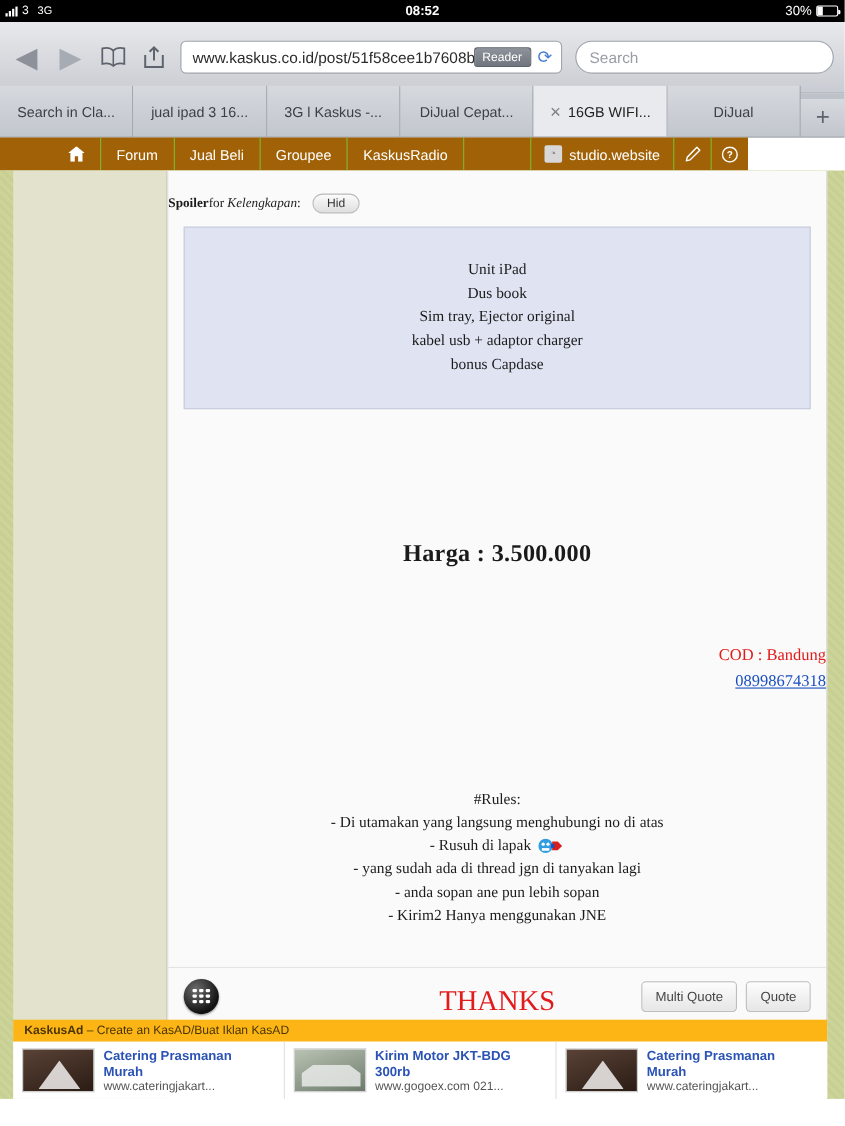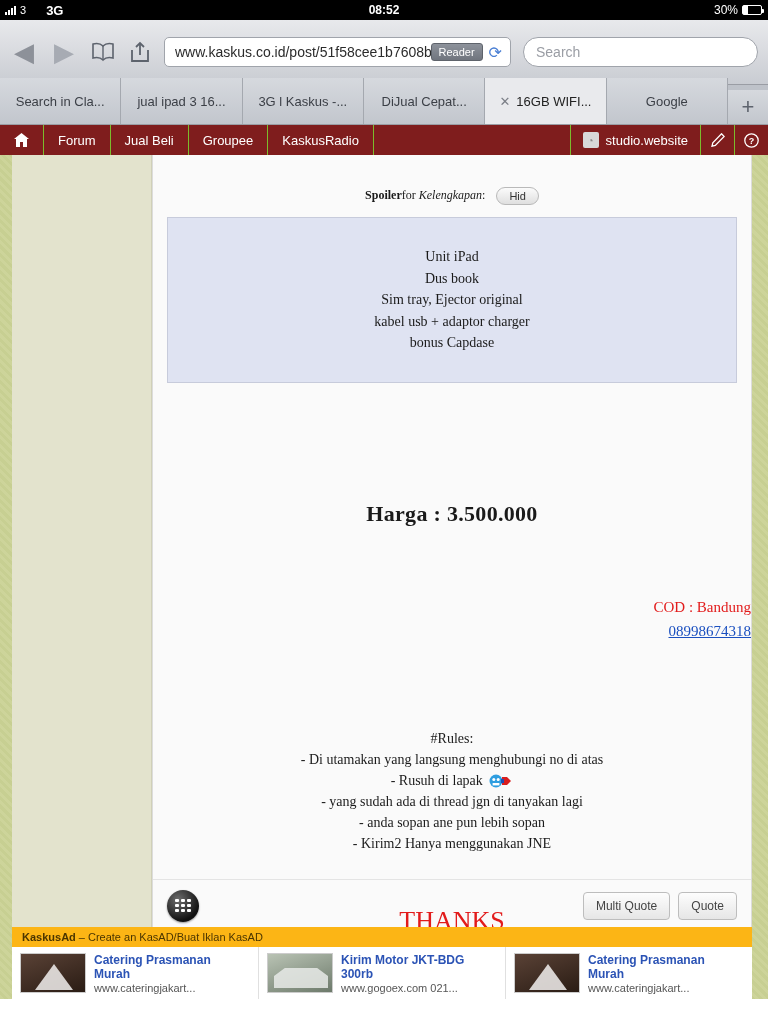--- a/index.html
+++ b/index.html
@@ -13,21 +13,21 @@
   .statusbar{
     height:20px; width:768px; background:#000; color:#fff;
     display:flex; align-items:center; font-size:12px; position:relative;
   }
   .sb-left{ display:flex; align-items:center; gap:4px; padding-left:5px; }
   .bars{ display:flex; align-items:flex-end; gap:1px; height:9px; }
   .bars i{ display:block; width:2px; background:#fff; }
   .bars i:nth-child(1){height:3px;} .bars i:nth-child(2){height:5px;}
   .bars i:nth-child(3){height:7px;} .bars i:nth-child(4){height:9px;}
   .sb-carrier{ font-size:11px; letter-spacing:0; }
-  .sb-net{ font-size:13px; margin-left:16px;font-weight:bold; }
+  .sb-net{ font-size:10px; margin-left:4px; }
   .sb-time{ position:absolute; left:0; right:0; text-align:center; font-size:12px; font-weight:bold; }
   .sb-right{ margin-left:auto; display:flex; align-items:center; gap:4px; padding-right:6px; }
   .batt{ width:20px; height:10px; border:1px solid #fff; border-radius:2px; position:relative; }
   .batt:after{ content:""; position:absolute; right:-3px; top:3px; width:2px; height:4px; background:#fff; border-radius:0 1px 1px 0;}
   .batt span{ display:block; height:100%; background:#fff; width:30%; }
 
   
   .browser-bar{
     height:65px; width:768px;
     background:linear-gradient(#e8e9ec,#c9ccd2);
@@ -68,22 +68,22 @@
   .tab.active{ background:#e9eaed; color:#222; }
   .tab .x{ color:#7b7f87; font-size:13px; }
   .tab-add{
     width:40px; height:34px; background:linear-gradient(#d6d9de,#c2c6cd);
     display:flex; align-items:center; justify-content:center;
     font-size:22px; color:#5d636d; font-weight:300;
   }
 
   
   .knav{
-    height:30px; width:768px; background:#7f1d1d;
-    display:flex; align-items:stretch; color:#fff; font-size:13px;
+    height:30px; width:680px; background:#a16207;
+    display:flex; align-items:stretch; color:#fff; font-size:13px;padding-left:48px;
   }
   .knav-item{
     display:flex; align-items:center; padding:0 14px;
     border-right:1px solid #7cbb2c; white-space:nowrap;
   }
   .knav-home{ padding:0 14px; }
   .knav-spacer{ flex:1; }
   .knav-user{ display:flex; align-items:center; gap:7px; padding:0 12px; border-left:1px solid #7cbb2c;}
   .knav-avatar{
     width:16px; height:16px; background:#d8d8d8; border-radius:2px;
@@ -101,21 +101,21 @@
     display:flex; position:relative; overflow:hidden;
   }
   .sidebar{ width:140px; background:#e3e3cd; border-right:1px solid #d0d0b8; margin-left:12px;}
   .content{
     width:600px; background:#fafafa; border-left:1px solid #dcdcdc;
     border-right:1px solid #dcdcdc; position:relative;
   }
   .post{ font-family:"Liberation Serif", serif; color:#1a1a1a; }
 
   .spoiler-head{
-    text-align:center; padding-top:32px; font-size:12px;
+    padding-top:21px; font-size:12px;
     font-family:"Liberation Serif", serif;
   }
   .spoiler-head b{ font-weight:bold; }
   .spoiler-head i{ font-style:italic; }
   .hid-btn{
     display:inline-block; margin-left:8px; font-family:"Liberation Sans", sans-serif;
     font-size:11px; color:#333; background:linear-gradient(#fbfbfb,#dfdfdf);
     border:1px solid #b9b9b9; border-radius:10px; padding:2px 12px; vertical-align:middle;
   }
   .spoiler-box{
@@ -248,21 +248,21 @@
       <span>3G l Kaskus -...</span>
     </div>
   <div class="tab">
       <span>DiJual Cepat...</span>
     </div>
   <div class="tab active">
     <span class="x">✕</span>
     <span>16GB WIFI...</span>
   </div>
   <div class="tab">
-      <span>Google</span>
+      <span>DiJual</span>
     </div>
   <div class="tab-add">+</div>
 </div>
 
 <div class="knav">
   <div class="knav-item knav-home">
     <svg width="15" height="14" viewBox="0 0 15 14">
         <path d="M7.5 0 0 6h2v8h4V9h3v5h4V6h2z" fill="#fff"></path>
       </svg>
   </div>

